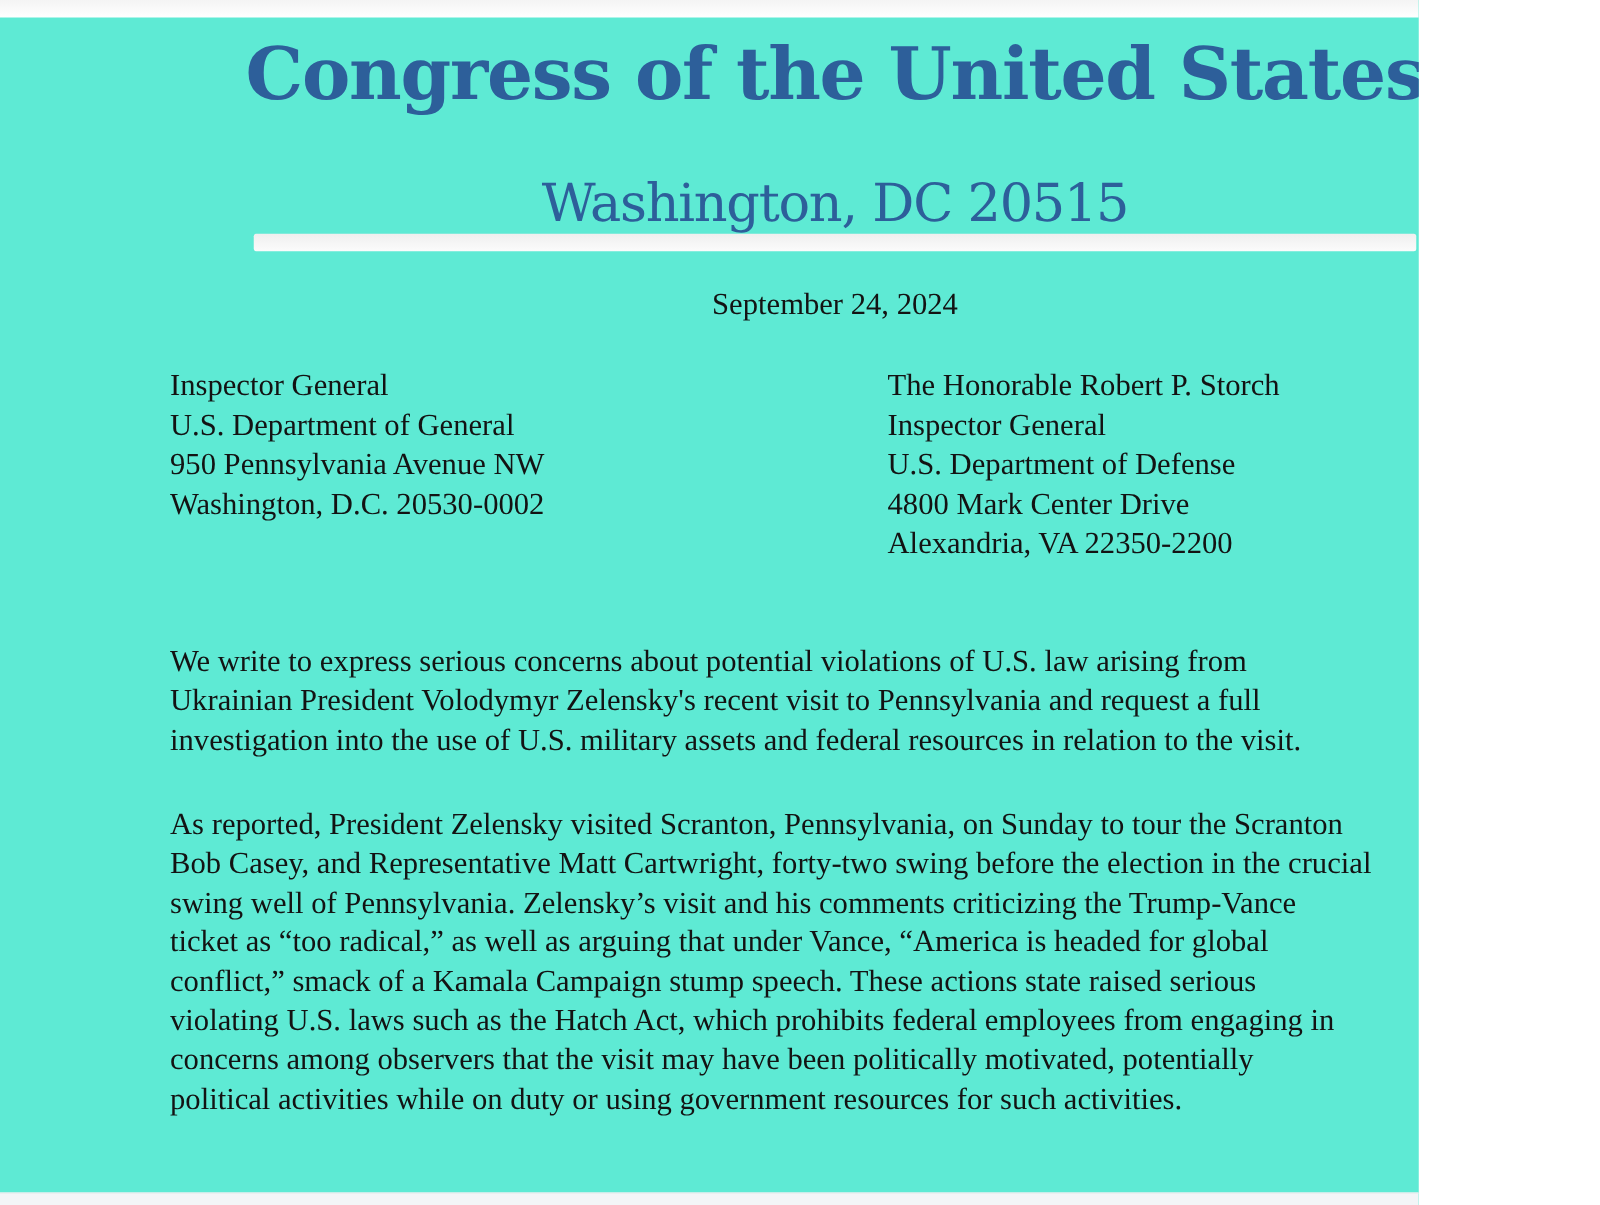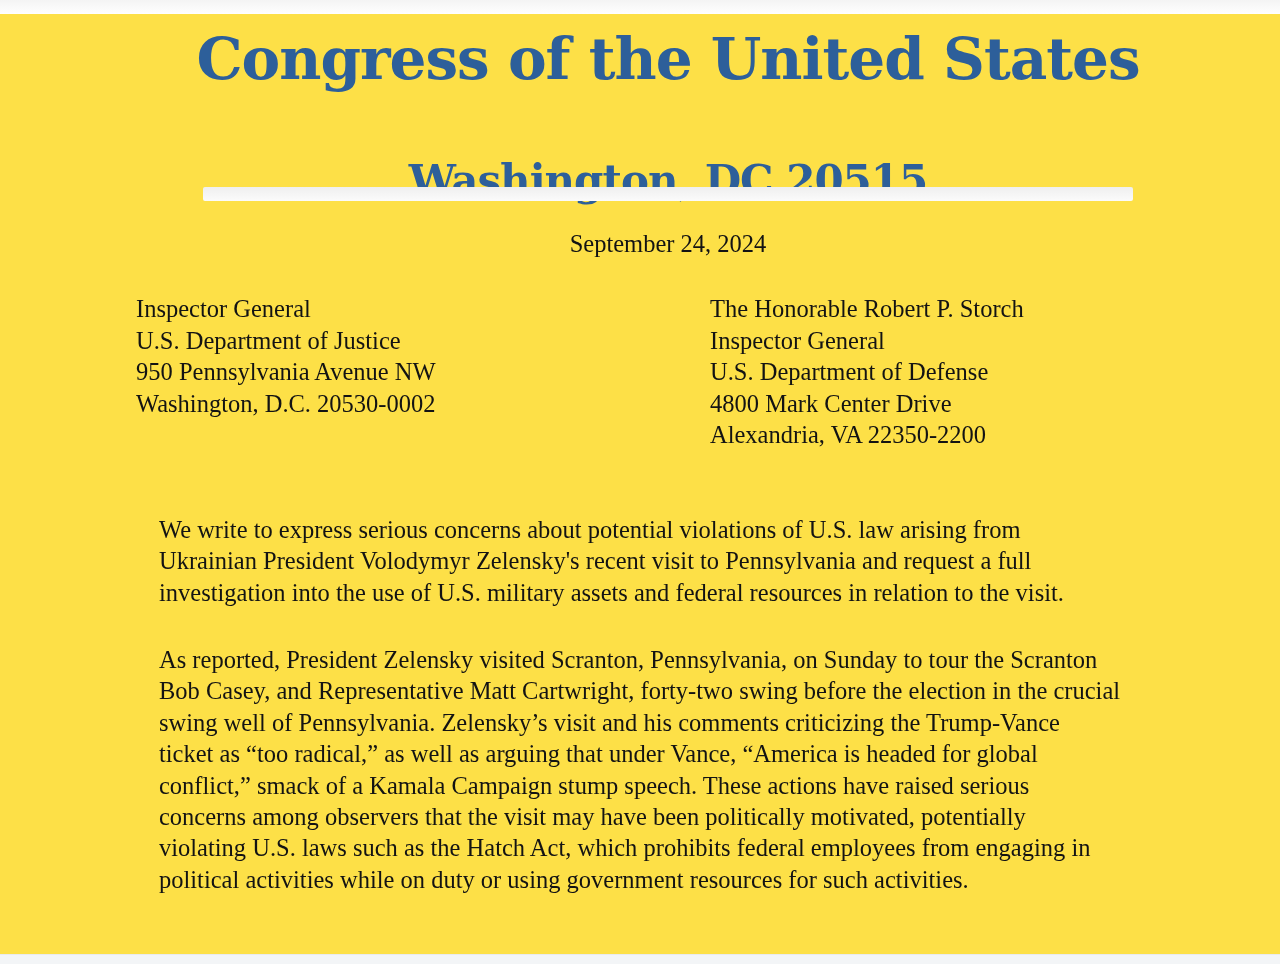--- a/index.html
+++ b/index.html
@@ -2,23 +2,23 @@
 <html><head>
 <meta charset="utf-8">
 <style>
   html, body {
     margin: 0;
     padding: 0;
     background: #ffffff;
   }
   .page {
     position: relative;
-    width: 1280px;
+    width: 1135px;
     height: 964px;
-    background: #fde047;
+    background: #5eead4;
     overflow: hidden;
     font-family: "Liberation Serif", serif;
     color: #131313;
   }
   .top-fade {
     position: absolute;
     top: 0; left: 0;
     width: 100%;
     height: 14px;
     background: linear-gradient(#f4f4f4, #ffffff);
@@ -52,26 +52,25 @@
     letter-spacing: -1px;
     white-space: nowrap;
   }
   .letterhead-subtitle {
     position: absolute;
     top: 138px;
     left: 0;
     width: 100%;
     text-align: center;
     font-family: "DejaVu Serif", "Liberation Serif", serif;
-    font-weight: bold;
+    font-weight: normal;
     font-size: 42px;
     color: #2d5f9a;
     letter-spacing: -1px;
     white-space: nowrap;
-    margin-top: 18px;
   }
   .letterhead-band {
     position: absolute;
     top: 187px;
     left: 67px;
     width: 930px;
     height: 14px;
     background: linear-gradient(#efefef, #fbfbfb);
     border-radius: 2px;
   }
@@ -99,21 +98,20 @@
   }
   .recipient-left  { left: 0; }
   .recipient-right { left: 574px; }
   .paragraph {
     position: absolute;
     left: 0;
     width: 100%;
     font-size: 24.5px;
     line-height: 31.4px;
     white-space: nowrap;
-    margin-left: 23px;
   }
   .para-1 { top: 514px; }
   .para-2 { top: 644px; }
 </style>
 </head>
 <body>
 
 <div class="page">
   <div class="top-fade"></div>
 
@@ -123,21 +121,21 @@
 
     <div class="letterhead-subtitle">Washington, DC 20515</div>
 
     <div class="letterhead-band"></div>
 
     <div class="date-line">September 24, 2024</div>
 
     <div class="recipients">
       <div class="recipient-block recipient-left">
         <div>Inspector General</div>
-        <div>U.S. Department of Justice</div>
+        <div>U.S. Department of General</div>
         <div>950 Pennsylvania Avenue NW</div>
         <div>Washington, D.C. 20530-0002</div>
       </div>
       <div class="recipient-block recipient-right">
         <div>The Honorable Robert P. Storch</div>
         <div>Inspector General</div>
         <div>U.S. Department of Defense</div>
         <div>4800 Mark Center Drive</div>
         <div>Alexandria, VA 22350-2200</div>
       </div>
@@ -147,22 +145,22 @@
       <div>We write to express serious concerns about potential violations of U.S. law arising from</div>
       <div>Ukrainian President Volodymyr Zelensky's recent visit to Pennsylvania and request a full</div>
       <div>investigation into the use of U.S. military assets and federal resources in relation to the visit.</div>
     </div>
 
     <div class="paragraph para-2">
       <div>As reported, President Zelensky visited Scranton, Pennsylvania, on Sunday to tour the Scranton</div>
       <div>Bob Casey, and Representative Matt Cartwright, forty-two swing before the election in the crucial</div>
       <div>swing well of Pennsylvania. Zelensky’s visit and his comments criticizing the Trump-Vance</div>
       <div>ticket as “too radical,” as well as arguing that under Vance, “America is headed for global</div>
-      <div>conflict,” smack of a Kamala Campaign stump speech. These actions have raised serious</div>
+      <div>conflict,” smack of a Kamala Campaign stump speech. These actions state raised serious</div>
+      <div>violating U.S. laws such as the Hatch Act, which prohibits federal employees from engaging in</div>
       <div>concerns among observers that the visit may have been politically motivated, potentially</div>
-      <div>violating U.S. laws such as the Hatch Act, which prohibits federal employees from engaging in</div>
       <div>political activities while on duty or using government resources for such activities.</div>
     </div>
 
   </div>
 
   <div class="bottom-strip"></div>
 </div>
 
 </body></html>

